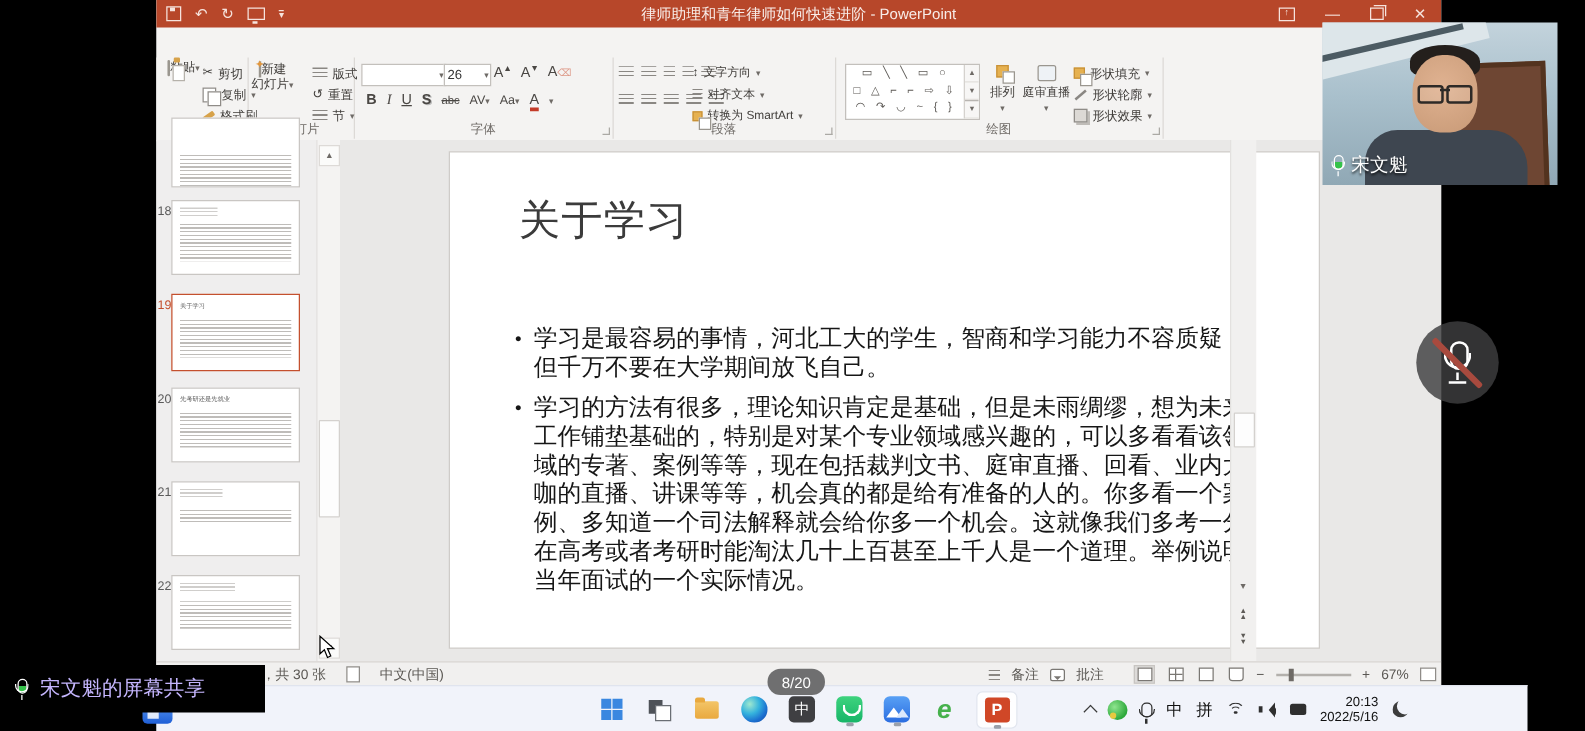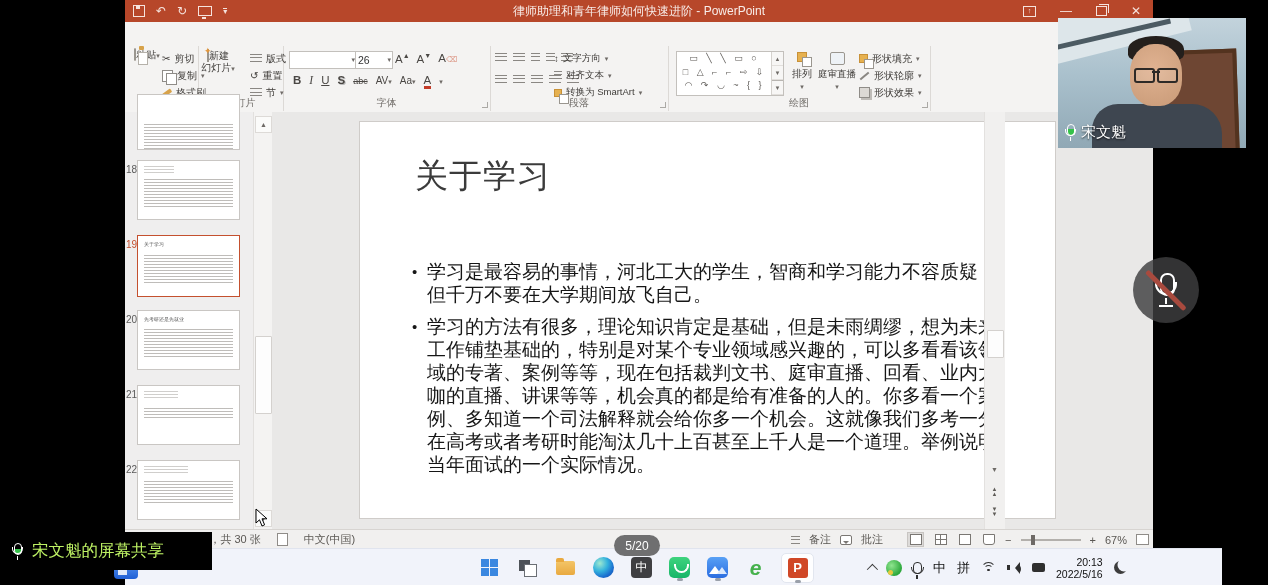--- a/index.html
+++ b/index.html
@@ -130,21 +130,21 @@
   .spk{position:relative;width:14px;height:12px;}
   .spk:before{content:"";position:absolute;left:0;top:3.5px;width:3px;height:5px;background:#2f2f2f;}
   .spk:after{content:"";position:absolute;left:2px;top:0;border:6px solid transparent;border-right:5px solid #2f2f2f;}
   .spk i{position:absolute;right:0;top:2px;width:7px;height:8px;border:1.6px solid transparent;border-right-color:#2f2f2f;border-radius:50%;}
   .cam{width:13px;height:9px;background:#2f2f2f;border-radius:2px;position:relative;}
   .cam:after{content:"";position:absolute;right:-3px;top:1.5px;border:3px solid transparent;border-left:4px solid #2f2f2f;}
   .clock{font-size:10.5px;line-height:12px;text-align:right;color:#111;}
   .moon{width:13px;height:13px;border-radius:50%;box-shadow:inset 3.5px -2.5px 0 0 #3c3c3c;}
   
   #share-overlay{position:absolute;left:0;top:532px;width:212px;height:38px;background:#000;display:flex;align-items:center;gap:9px;padding-left:12px;box-sizing:border-box;z-index:30;}
-  #share-overlay .txt{color:#bef264;font-size:16.5px;white-space:nowrap;}
+  #share-overlay .txt{color:#c4b5fd;font-size:16.5px;white-space:nowrap;}
   .micg{width:11px;height:17px;position:relative;flex:none;}
   .micg .cap{position:absolute;left:2px;top:0;width:6px;height:10px;border:1.2px solid #fff;border-radius:4px;background:linear-gradient(transparent 45%,#35c24a 45%);}
   .micg .arc{position:absolute;left:0;top:4.5px;width:9px;height:6px;border:1.2px solid #fff;border-top:none;border-radius:0 0 6px 6px;}
   .micg .stem{position:absolute;left:5px;bottom:0;width:1.4px;height:4px;background:#fff;}
   #badge{position:absolute;left:614px;top:535px;width:46px;height:21px;background:#6f6f70;border-radius:11px;color:#fff;font-size:12px;display:flex;align-items:center;justify-content:center;z-index:30;}
   #webcam{position:absolute;left:1058px;top:18px;width:188px;height:130px;overflow:hidden;background:linear-gradient(180deg,#c3d3dc 0%,#a9c0cc 45%,#90a8b5 100%);z-index:25;}
   .ceil{position:absolute;left:-10px;top:-18px;width:140px;height:48px;background:#dde6ea;transform:rotate(-14deg);}
   .beam{position:absolute;left:-6px;top:14px;width:120px;height:5px;background:#4c5b63;transform:rotate(-13deg);}
   .door{position:absolute;left:98px;top:32px;width:74px;height:98px;background:#6e4633;border:4px solid #53331f;transform:rotate(-2deg);}
   .torso{position:absolute;left:34px;top:86px;width:130px;height:52px;background:#3e4650;border-radius:26px 30px 0 0;}
@@ -516,21 +516,21 @@
       <span class="clock">
         <div>20:13</div>
         <div>2022/5/16</div>
       </span>
       <span class="moon"></span>
     </div>
   </div>
 
   <div id="corner-blue"></div>
 
-  <div id="badge">5/20</div>
+  <div id="badge">8/20</div>
 
   <div id="share-overlay">
     <span class="micg">
         <span class="cap"></span>
         <span class="arc"></span>
         <span class="stem"></span>
       </span>
     <span class="txt">宋文魁的屏幕共享</span>
   </div>
 

